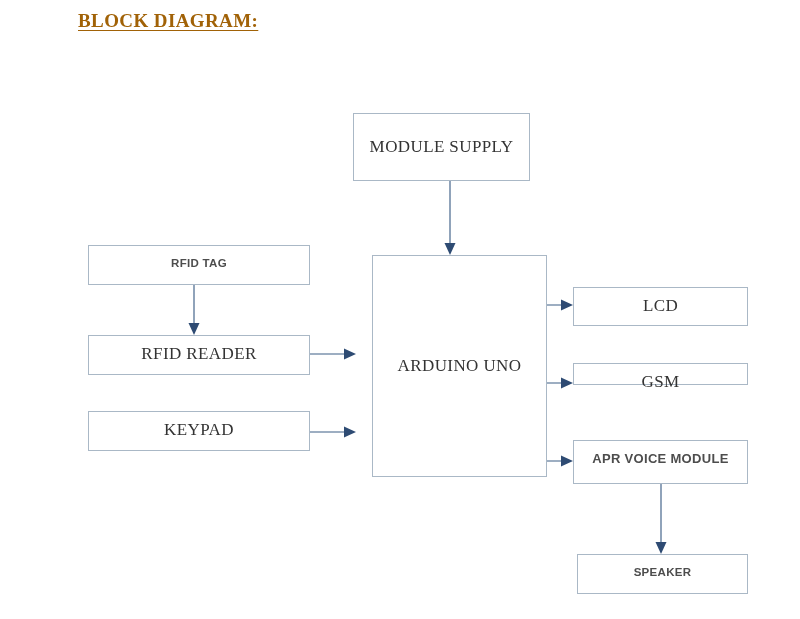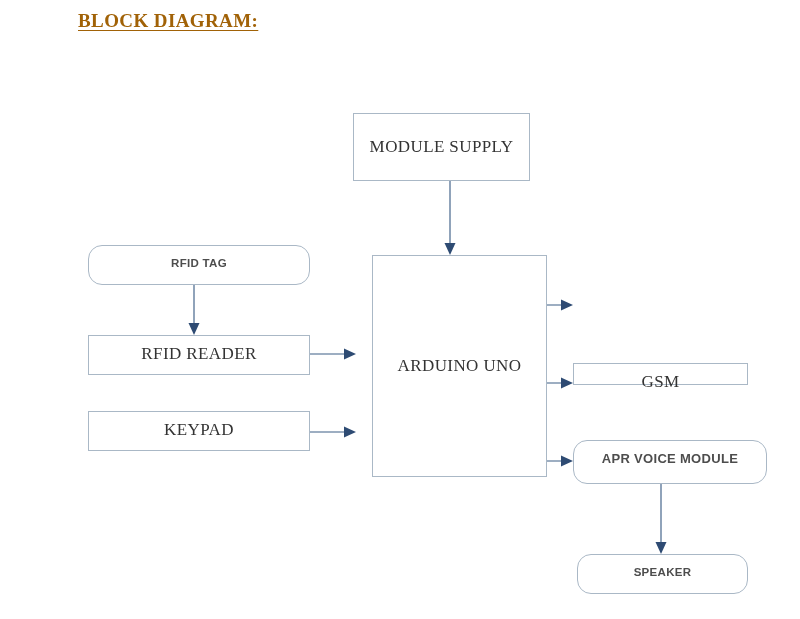--- a/index.html
+++ b/index.html
@@ -63,31 +63,31 @@
     font-family: "Liberation Sans", sans-serif;
     font-size: 13px;
     font-weight: bold;
     letter-spacing: 0.3px;
     color: #4d4d4d;
   }
   .sans.small .label { font-size: 11.5px; }
 
   
   .text-top { align-items: flex-start; padding-top: 9px; }
-  .text-top-sm { align-items: flex-start; padding-top: 11px; border-radius: 14px; }
+  .text-top-sm { align-items: flex-start; padding-top: 11px; }
 
   
   #block-power-supply { left: 353px; top: 113px; width: 177px; height: 68px; }
   #block-rfid-tag     { left: 88px;  top: 245px; width: 222px; height: 40px; }
   #block-rfid-reader  { left: 88px;  top: 335px; width: 222px; height: 40px; }
   #block-keypad       { left: 88px;  top: 411px; width: 222px; height: 40px; }
   #block-arduino-uno  { left: 372px; top: 255px; width: 175px; height: 222px; }
   #block-lcd          { left: 573px; top: 287px; width: 175px; height: 39px; }
   #block-gsm          { left: 573px; top: 363px; width: 175px; height: 22px; }
-  #block-apr-voice    { left: 573px; top: 440px; width: 194px; height: 44px; }
+  #block-apr-voice    { left: 573px; top: 440px; width: 175px; height: 44px; }
   #block-speaker      { left: 577px; top: 554px; width: 171px; height: 40px; }
 
   
   #connectors {
     position: absolute;
     left: 0;
     top: 0;
     width: 800px;
     height: 619px;
     pointer-events: none;
@@ -162,20 +162,23 @@
   </div>
 
   <div class="block serif text-top" id="block-keypad">
     <span class="label">KEYPAD</span>
   </div>
 
   <div class="block serif" id="block-arduino-uno">
     <span class="label">ARDUINO UNO</span>
   </div>
 
+  <div class="block serif text-top" id="block-lcd">
+    <span class="label">LCD</span>
+  </div>
 
   <div class="block serif text-top" id="block-gsm">
     <span class="label">GSM</span>
   </div>
 
   <div class="block sans text-top-sm" id="block-apr-voice">
     <span class="label">APR VOICE MODULE</span>
   </div>
 
   <div class="block sans small text-top-sm" id="block-speaker">

